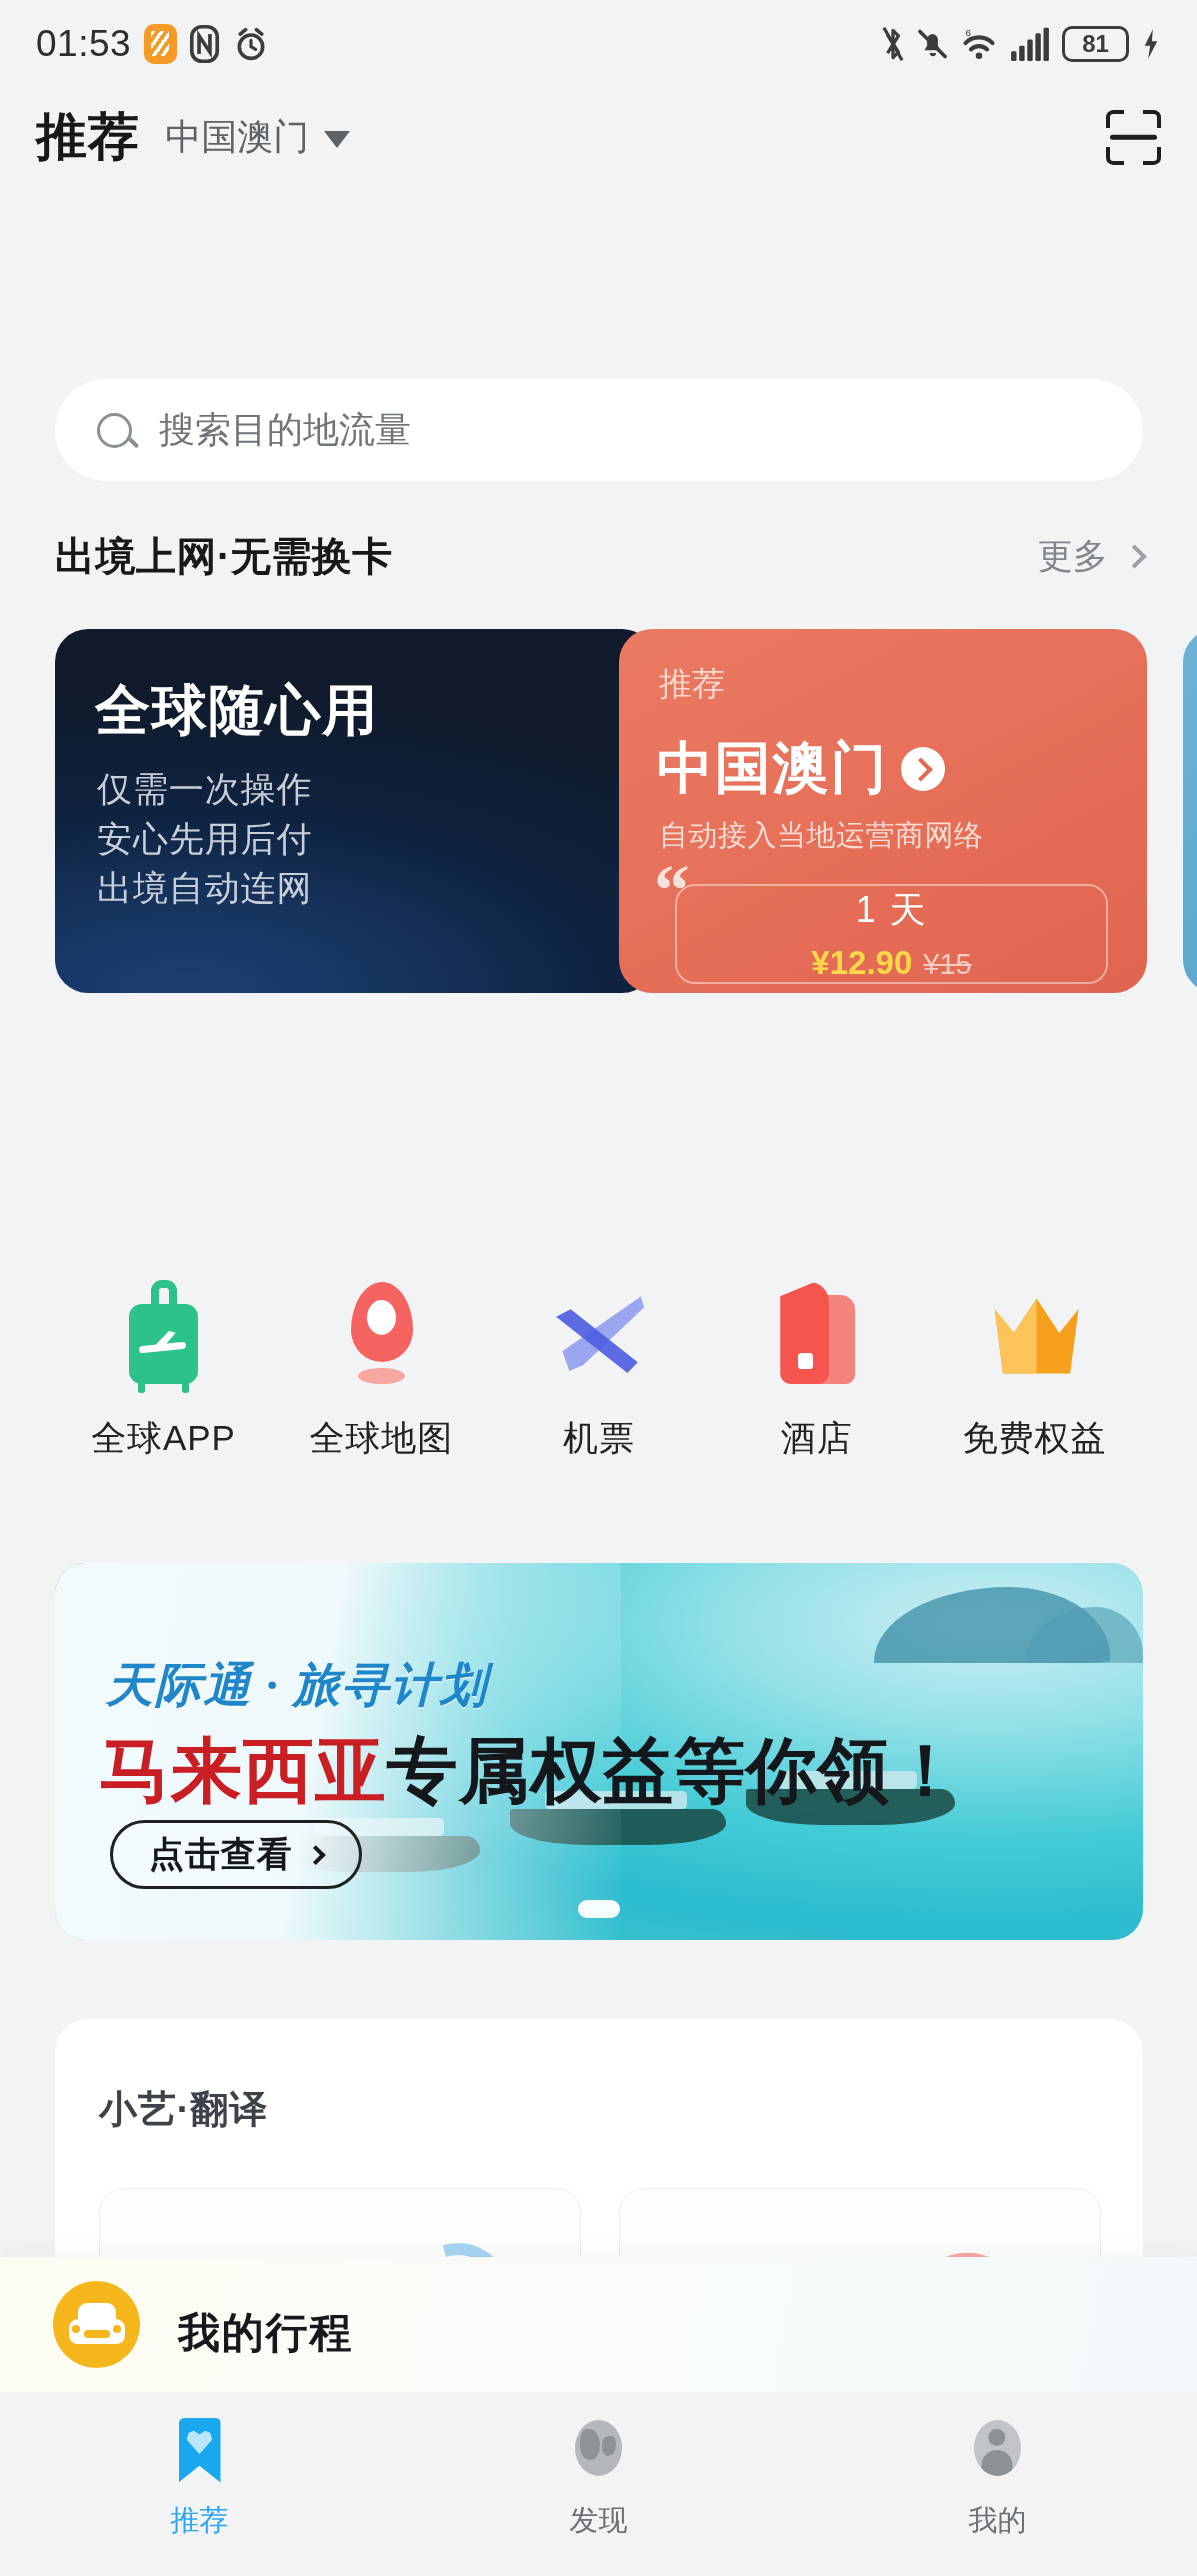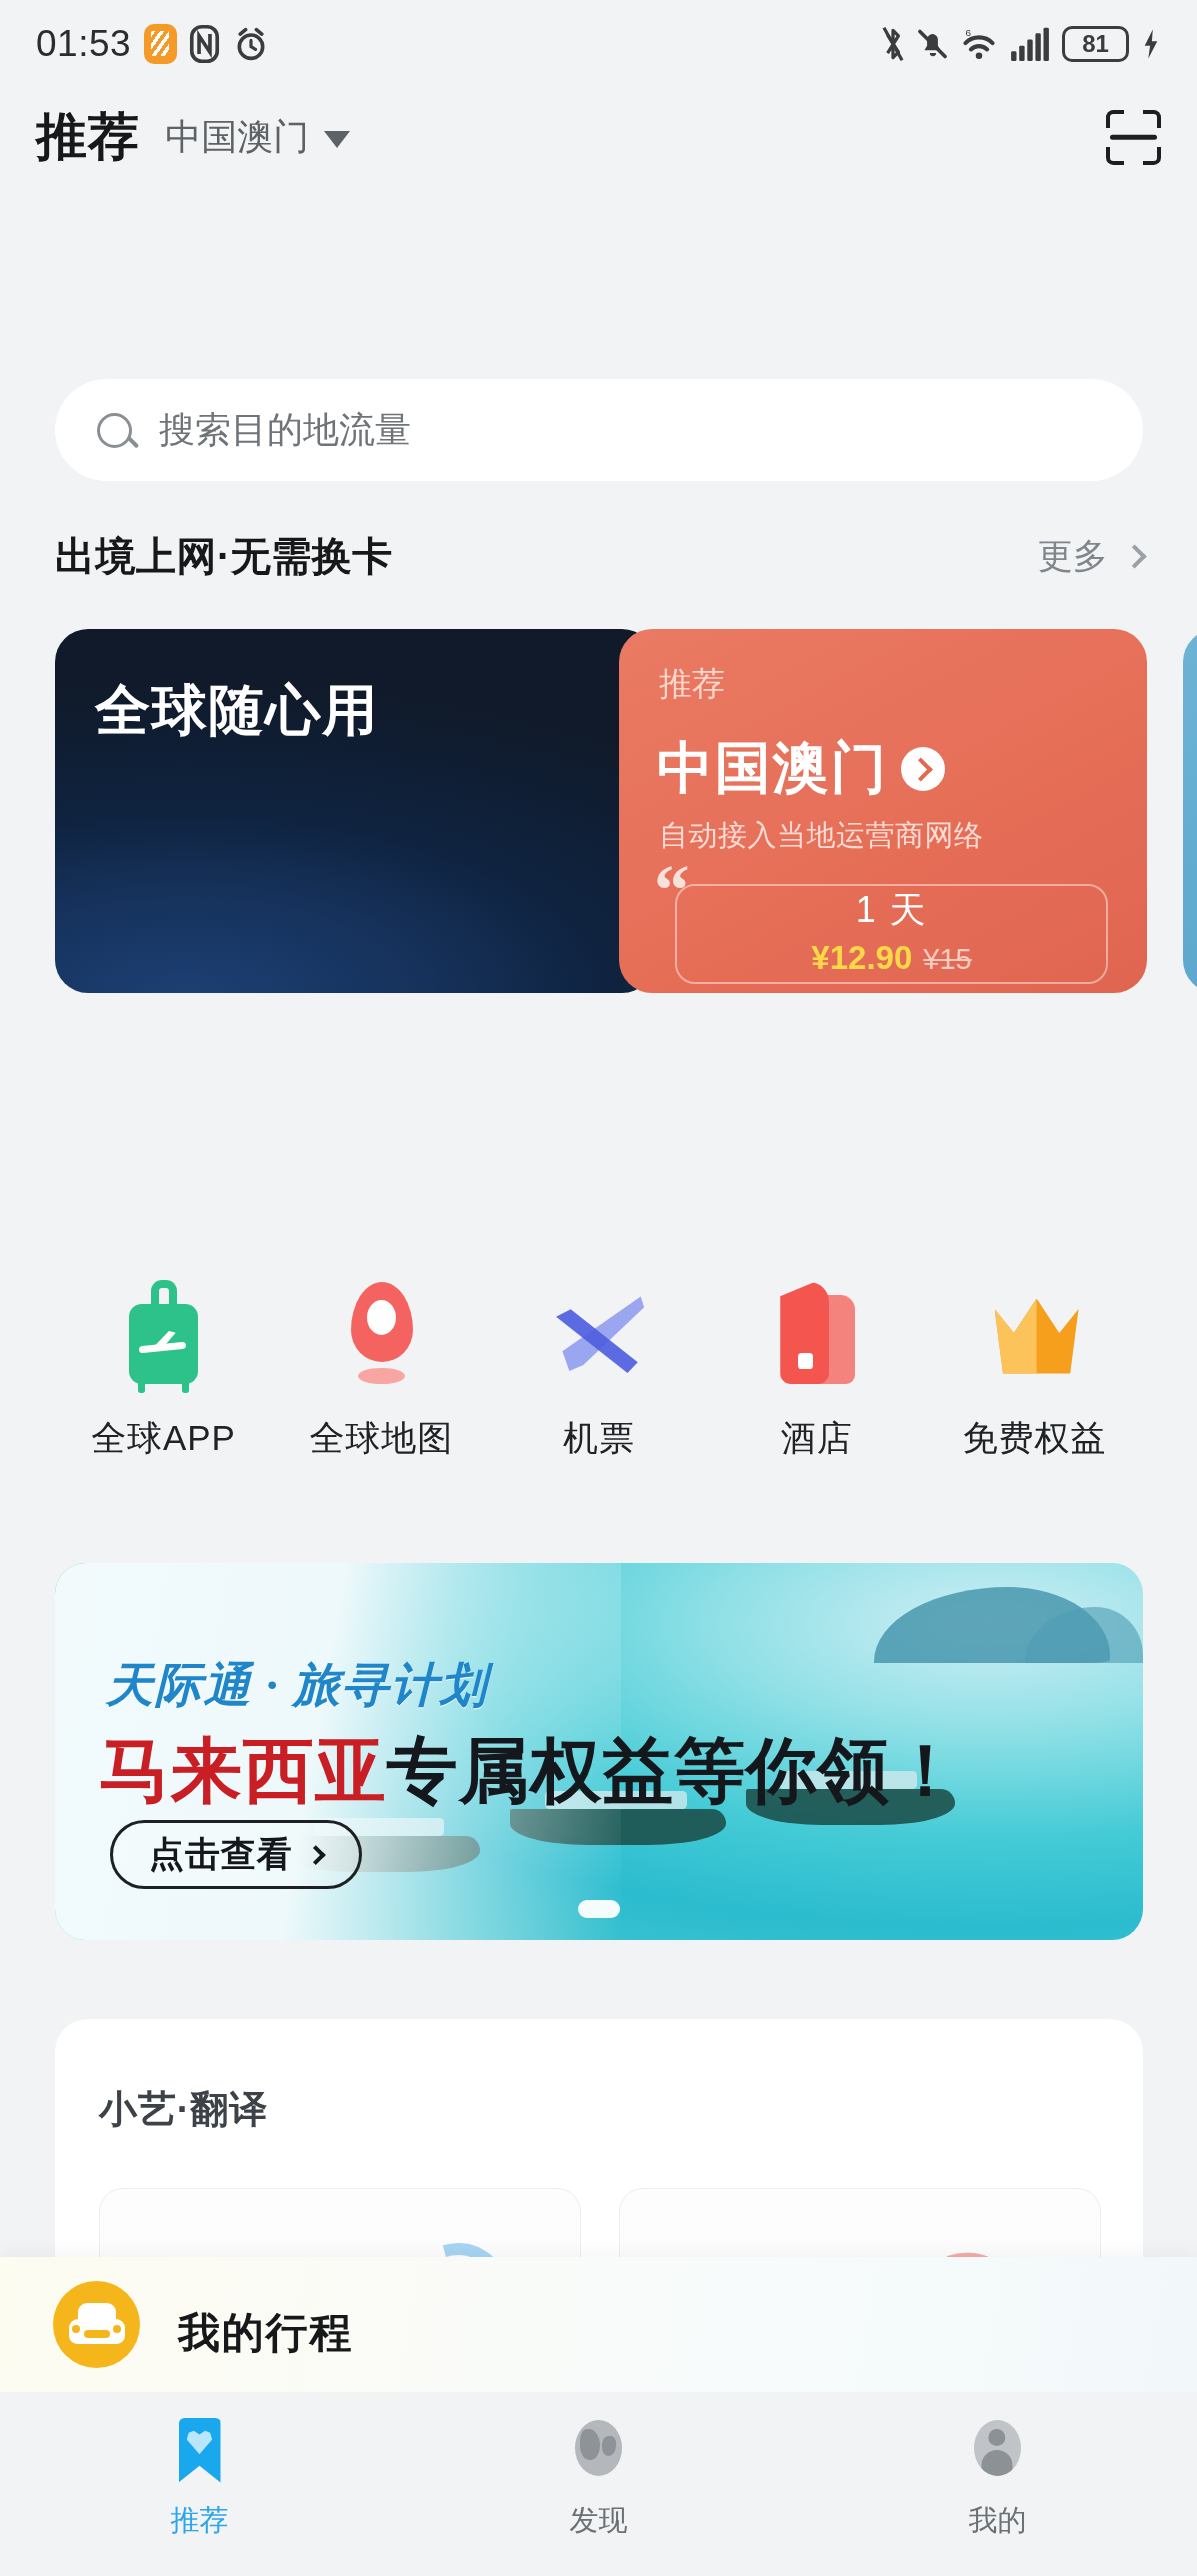--- a/index.html
+++ b/index.html
@@ -113,21 +113,21 @@
   }
   .city-arrow::before{
     content:"";width:12.7px;height:12.7px;border-right:4.5px solid #e4684f;border-top:4.5px solid #e4684f;
     transform:rotate(45deg) translate(-1.8px,1.8px);
   }
   .card-orange .sub{ position:absolute;left:40px;top:187px;font-size:29px;color:#fadcd4;letter-spacing:0.5px;}
   .quote{ position:absolute;left:35px;top:226px;font-size:71px;color:#f7e2db;line-height:1;font-family:"Liberation Serif",serif;font-weight:bold;}
   .pricebox{
     position:absolute;left:56px;top:255px;width:433px;height:100px;
     border:2.7px solid rgba(255,255,255,.45);border-radius:20px;
-    display:flex;flex-direction:column;align-items:center;justify-content:flex-start;
+    display:flex;flex-direction:column;align-items:center;justify-content:space-between;
   }
   .pricebox .dur{ font-size:36px;color:#fff;letter-spacing:1.8px;}
   .pricebox .prow{ display:flex;align-items:baseline;gap:11px;margin-top:3.6px;}
   .pricebox .now{ font-size:33px;color:#ffd84a;font-weight:bold;}
   .pricebox .was{ font-size:29px;color:#f6cbc2;text-decoration:line-through;}
 
   .card-blue{
     left:1128px; width:146px;
     background:linear-gradient(160deg,#6db3d6 0%,#5ba6cd 100%);
   }
@@ -330,20 +330,25 @@
     <h2>出境上网·无需换卡</h2>
     <div class="sp"></div>
     <div class="more">更多</div>
     <div class="chev"></div>
   </div>
 
   <div class="cards">
 
     <div class="card card-dark">
       <h3>全球随心用</h3>
+      <div class="lines">
+        <div>仅需一次操作</div>
+        <div>安心先用后付</div>
+        <div>出境自动连网</div>
+      </div>
       <div class="dots">
           <i></i>
           <i></i>
           <i></i>
         </div>
     </div>
 
     <div class="card card-orange">
       <div class="tag">推荐</div>
       <div class="city">

